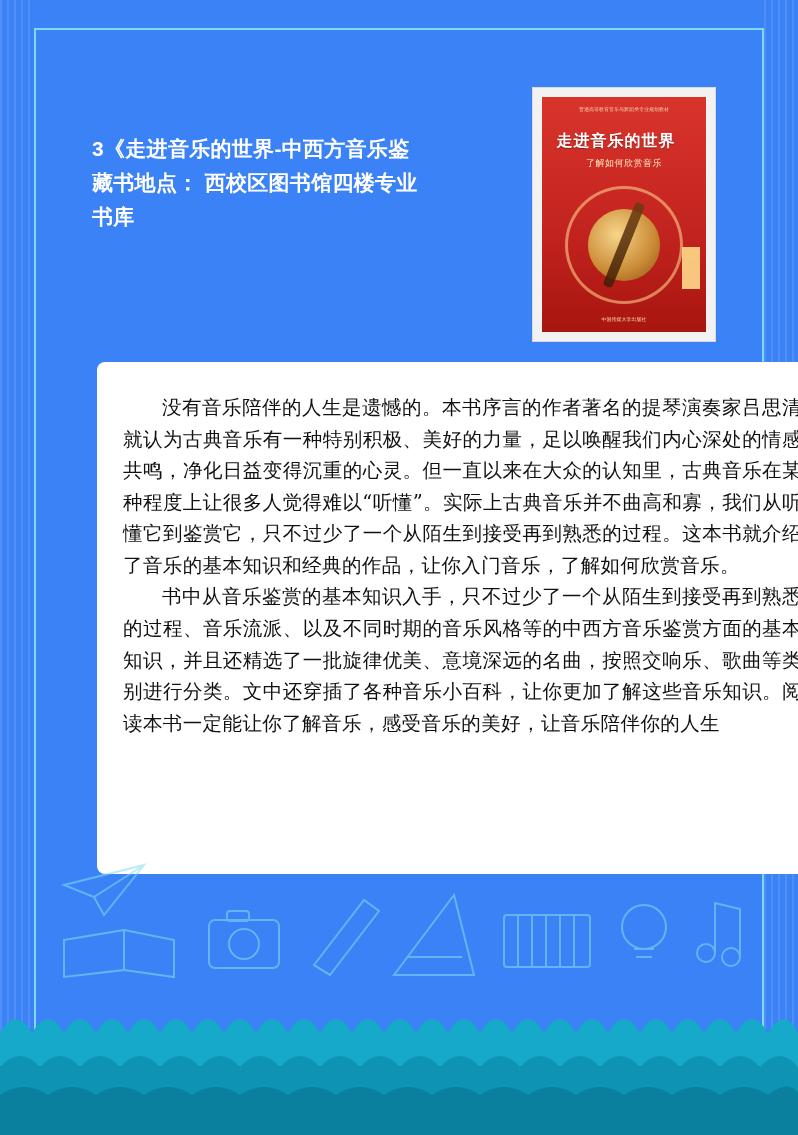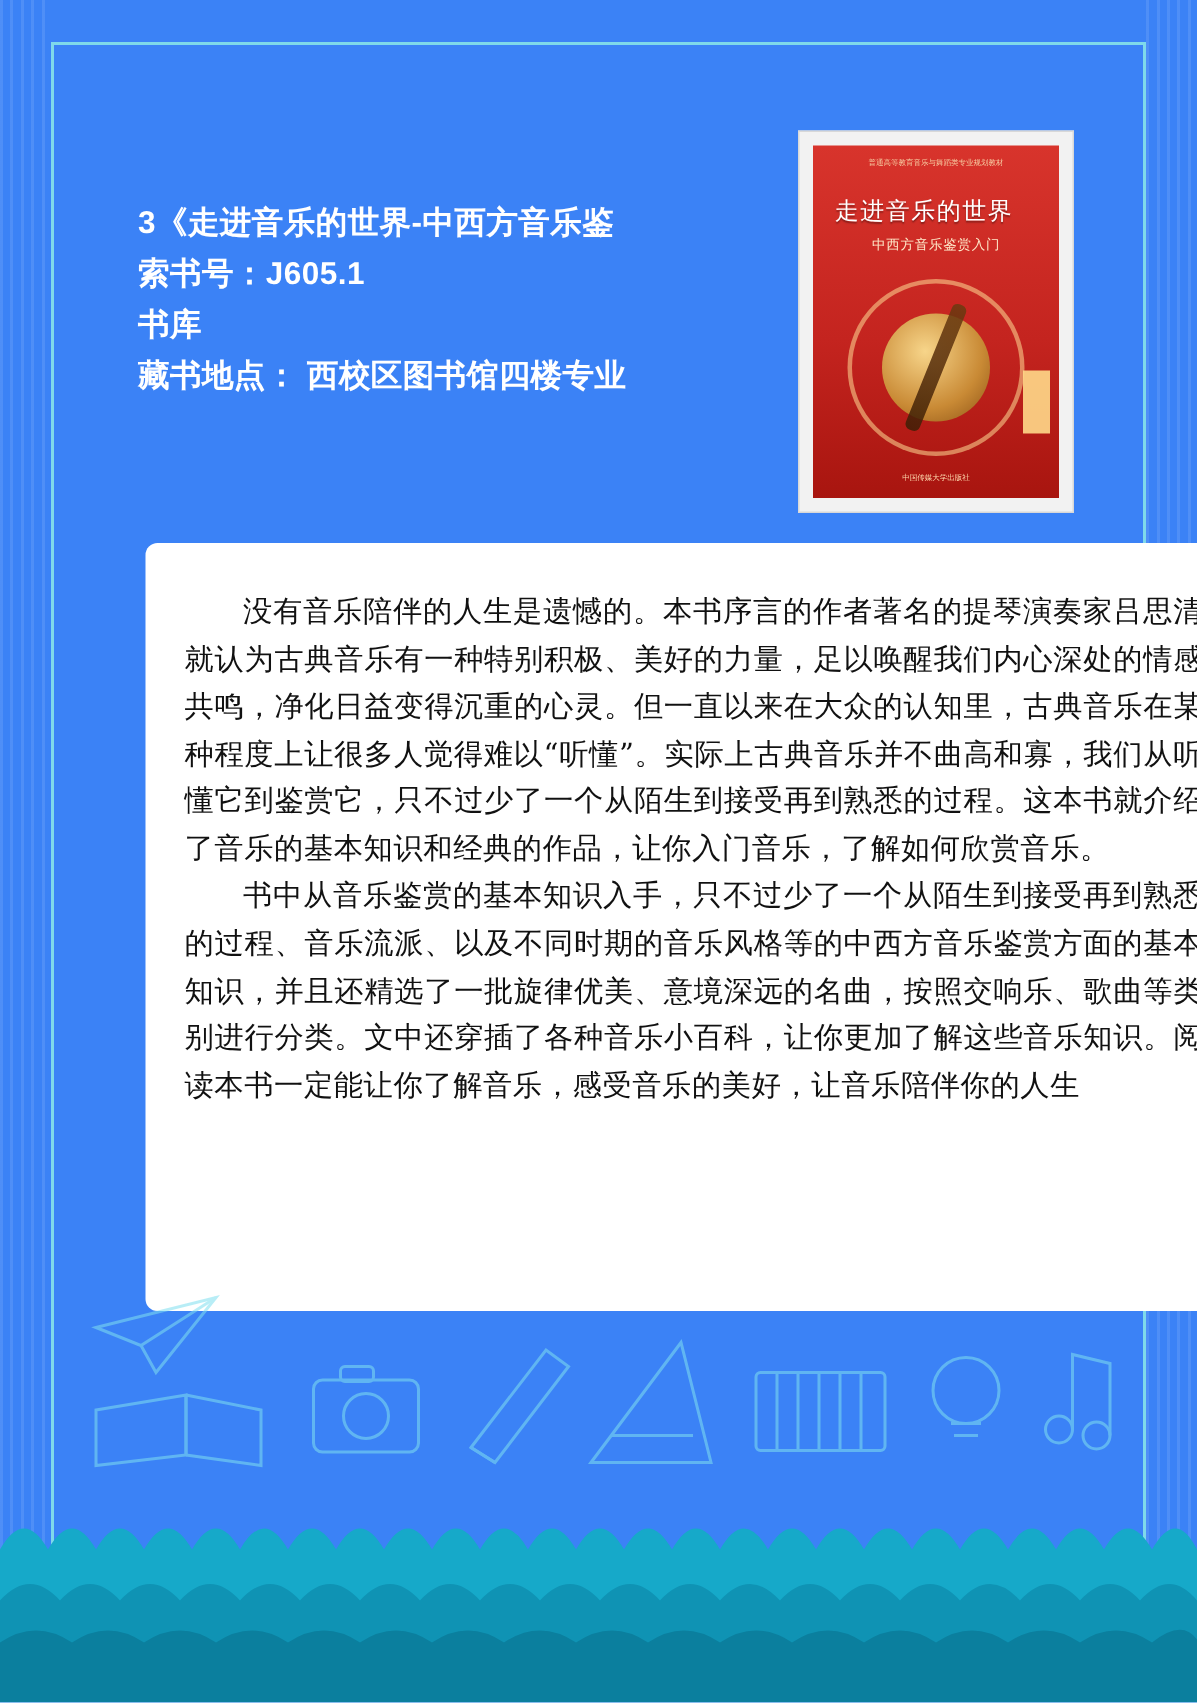--- a/index.html
+++ b/index.html
@@ -94,21 +94,21 @@
     white-space: nowrap;
   }
   .cover .title-cn {
     position: absolute;
     top: 34px;
     left: 0;
     right: 16px;
     text-align: center;
     color: #ffffff;
     font-size: 16px;
-    font-weight: 400;
+    font-weight: 700;
     letter-spacing: 1px;
     text-shadow: 0 1px 1px rgba(0,0,0,0.35);
   }
   .cover .subtitle-cn {
     position: absolute;
     top: 60px;
     left: 0;
     right: 0;
     text-align: center;
     color: #ffe9c9;
@@ -217,30 +217,29 @@
 <body>
 
 <div class="page">
 
   <div class="stripes-left"></div>
   <div class="stripes-right"></div>
   <div class="frame"></div>
 
   <div class="book-info">
     <div class="line">3《走进音乐的世界-中西方音乐鉴</div>
-    <div class="line">索书号：J605.1</div>
+    <div class="line">藏书地点： 西校区图书馆四楼专业</div>
     <div class="line">书库</div>
-    <div class="line">藏书地点： 西校区图书馆四楼专业</div>
   </div>
 
   <div class="cover-wrap">
     <div class="cover">
       <div class="top-strip">普通高等教育音乐与舞蹈类专业规划教材</div>
       <div class="title-cn">走进音乐的世界</div>
-      <div class="subtitle-cn">中西方音乐鉴赏入门</div>
+      <div class="subtitle-cn">了解如何欣赏音乐</div>
       <div class="disc">
         <div class="disc-inner"></div>
         <div class="disc-bar"></div>
       </div>
       <div class="side-tab"></div>
       <div class="bottom-line">中国传媒大学出版社</div>
     </div>
   </div>
 
   <div class="desc-card">

